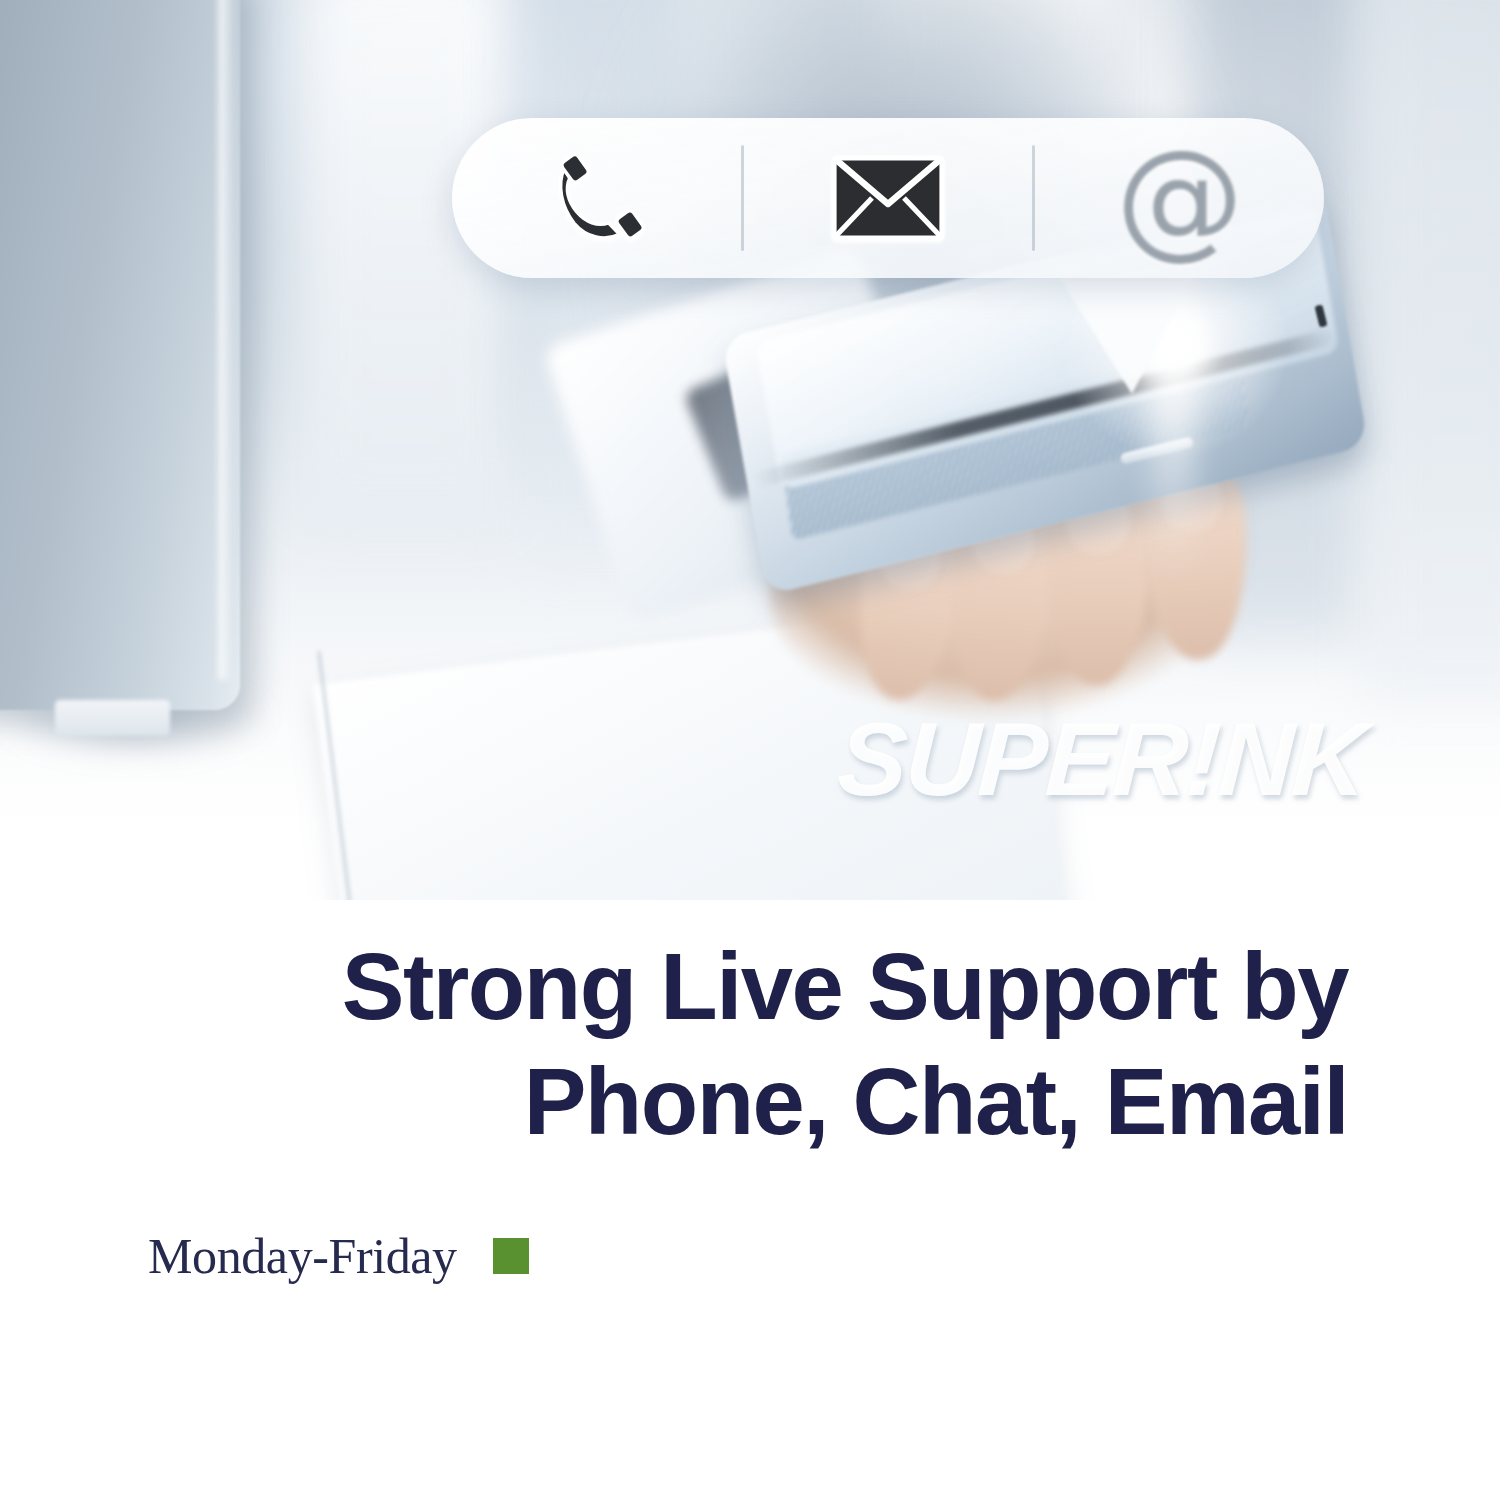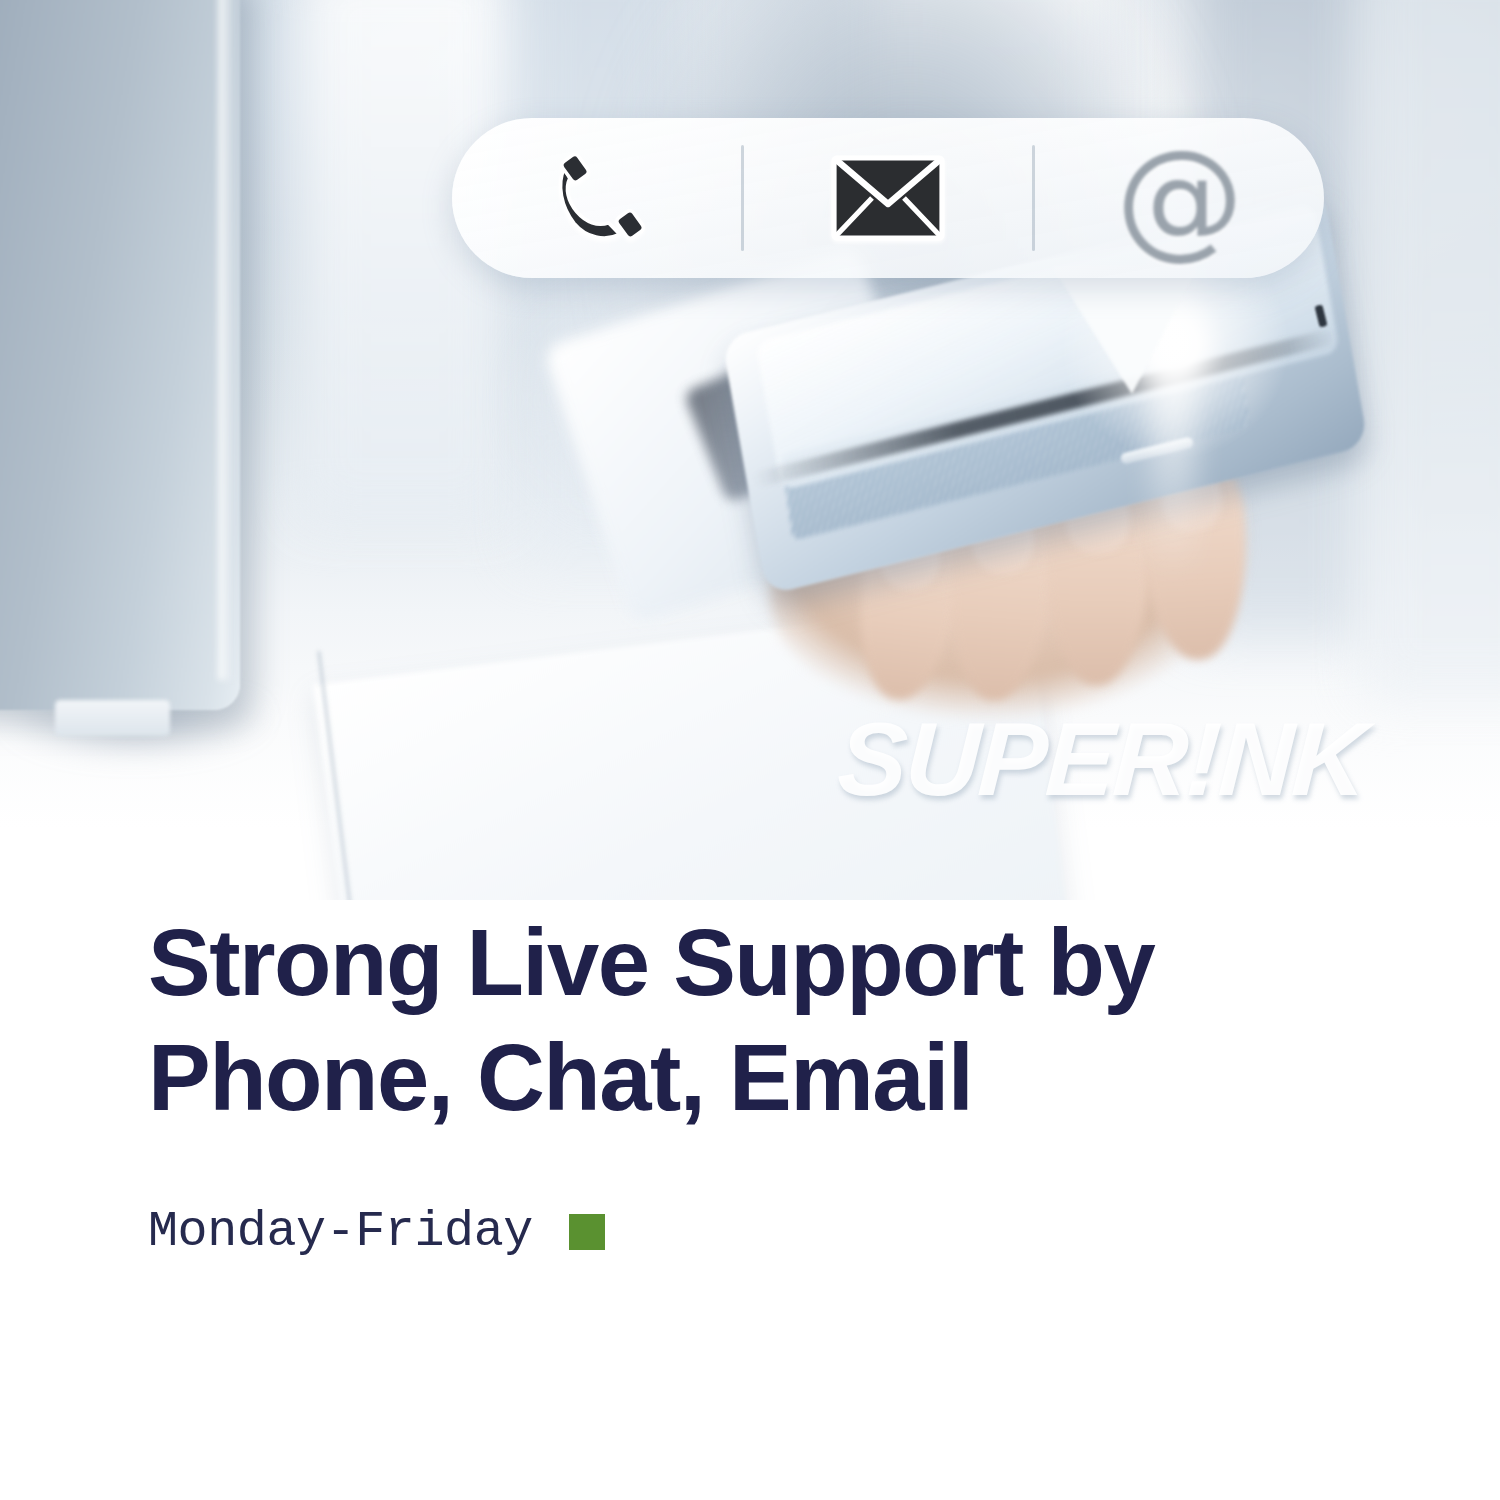--- a/index.html
+++ b/index.html
@@ -332,42 +332,43 @@
     color: rgba(255,255,255,.92);
     text-shadow: 2px 4px 5px rgba(155,172,190,.45);
     white-space: nowrap;
     transform: skewX(-3deg);
     user-select: none;
   }
 
   
   .content {
     position: absolute;
-    left: 148px; top: 906px;
+    left: 148px; top: 930px;
     width: 1200px;
+    text-align: right;
   }
   .headline {
     margin: 0;
     font-family: "Liberation Sans", sans-serif;
     font-weight: 700;
     font-size: 94px;
     line-height: 1.22;
     letter-spacing: -1.5px;
     color: #20214a;
     white-space: pre-line;
   }
   .subline {
     margin: 0;
     padding-top: 72px;
     display: flex;
     align-items: center;
     gap: 36px;
   }
   .subtitle {
-    font-family: Liberation Mono, monospace;
+    font-family: Liberation Serif, serif;
     font-weight: 400;
     font-size: 50px;
     line-height: 1;
     letter-spacing: -0.4px;
     color: #262a4e;
   }
   .accent-square {
     width: 36px;
     height: 36px;
     background: #5a9130;

